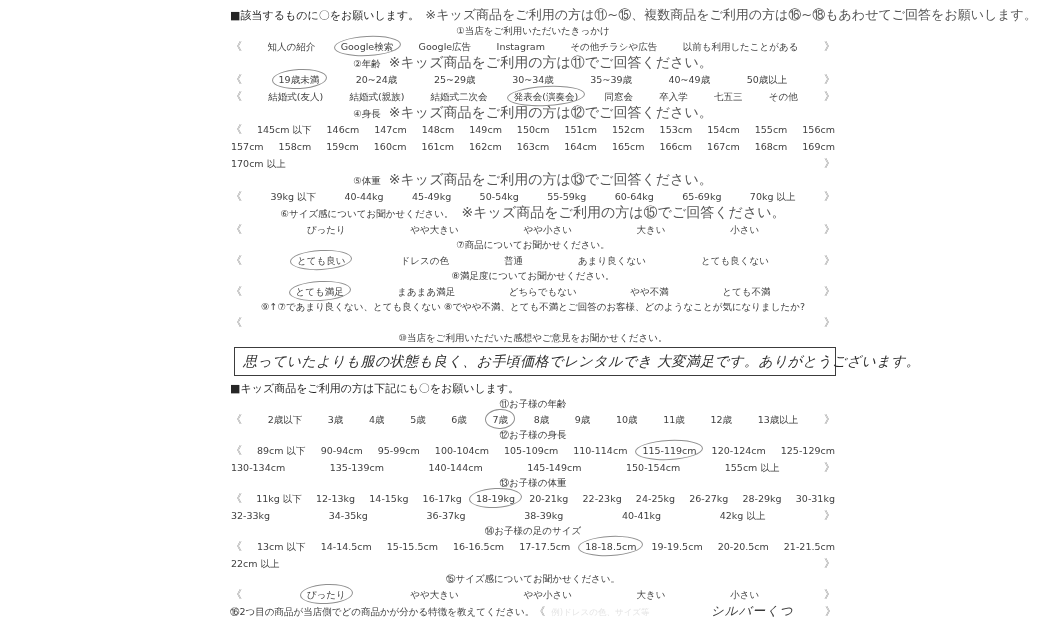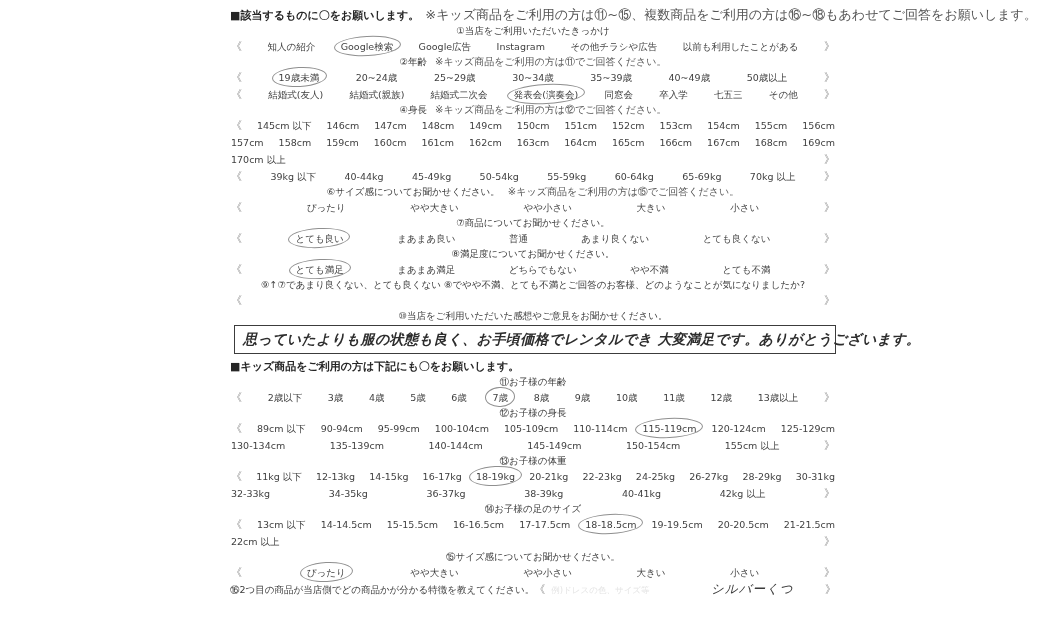--- a/index.html
+++ b/index.html
@@ -3,38 +3,38 @@
 <meta charset="utf-8">
 <style>
   html,body{margin:0;padding:0;background:#ffffff;}
   body{
     width:1060px;height:640px;position:relative;overflow:hidden;
     font-family:"DejaVu Sans","Liberation Sans",sans-serif;
     color:#3f3f3f;
   }
   .content{position:absolute;left:230px;top:3px;width:606px;}
   .section-header{margin:3px 0 1px 0;line-height:15px;white-space:nowrap;}
-  .section-title{font-weight:bold;font-size:11px;color:#262626;}
+  .section-title{font-weight:normal;font-size:11px;color:#262626;}
   .section-note{font-size:13px;color:#555;margin-left:6px;}
   .question{margin:0;text-align:center;}
   .q-label{font-size:9.5px;line-height:14px;color:#3a3a3a;white-space:nowrap;}
-  .q-note{font-size:10px;color:#555;margin-left:8px;}
+  .q-note{font-size:14px;color:#555;margin-left:8px;}
   .options-row{
     display:flex;flex-wrap:wrap;justify-content:space-between;align-items:center;
     line-height:17px;font-size:9.5px;padding:0 1px;column-gap:12px;
   }
   .bracket{color:#8a8a8a;font-size:11px;}
   .option{white-space:nowrap;position:relative;}
   .option.circled::after{
     content:"";position:absolute;left:-7px;right:-7px;top:-2px;bottom:-1px;
     border:1.3px solid #8f8f8f;border-radius:50%;transform:rotate(-3deg);
     pointer-events:none;
   }
   .comment-box{
-    border:1.4px solid #3c3c3c;margin:2px 0 3px 4px;padding:3px 8px 4px 8px;font-weight:bold;
+    border:1.4px solid #3c3c3c;margin:2px 0 3px 4px;padding:3px 8px 4px 8px;
   }
   .handwriting{
     font-size:14px;color:#2d2d2d;letter-spacing:0.4px;font-style:italic;
     white-space:nowrap;
   }
   .inline-q{display:flex;align-items:baseline;line-height:16px;}
   .inline-q .q-label{flex:0 0 auto;}
   .inline-answer{flex:1;display:flex;align-items:baseline;}
   .answer-hint{color:#e4e4e4;font-size:8.5px;margin:0 4px 0 6px;white-space:nowrap;}
   .handwritten-answer{
@@ -116,20 +116,21 @@
         <span class="option">165cm</span>
         <span class="option">166cm</span>
         <span class="option">167cm</span>
         <span class="option">168cm</span>
         <span class="option">169cm</span>
         <span class="option">170cm 以上</span>
         <span class="bracket">》</span>
       </div>
     </div>
     <div class="question">
+      <div class="q-label"><span>⑤体重</span><span class="q-note">※キッズ商品をご利用の方は⑬でご回答ください。</span></div>
       <div class="options-row">
         <span class="bracket">《</span>
         <span class="option">39kg 以下</span>
         <span class="option">40-44kg</span>
         <span class="option">45-49kg</span>
         <span class="option">50-54kg</span>
         <span class="option">55-59kg</span>
         <span class="option">60-64kg</span>
         <span class="option">65-69kg</span>
         <span class="option">70kg 以上</span>
@@ -146,21 +147,21 @@
         <span class="option">大きい</span>
         <span class="option">小さい</span>
         <span class="bracket">》</span>
       </div>
     </div>
     <div class="question">
       <div class="q-label"><span>⑦商品についてお聞かせください。</span></div>
       <div class="options-row">
         <span class="bracket">《</span>
         <span class="option circled">とても良い</span>
-        <span class="option">まあまあ良い</span>
+        <span class="option">ドレスの色</span>
         <span class="option">普通</span>
         <span class="option">あまり良くない</span>
         <span class="option">とても良くない</span>
         <span class="bracket">》</span>
       </div>
     </div>
     <div class="question">
       <div class="q-label"><span>⑧満足度についてお聞かせください。</span></div>
       <div class="options-row">
         <span class="bracket">《</span>

